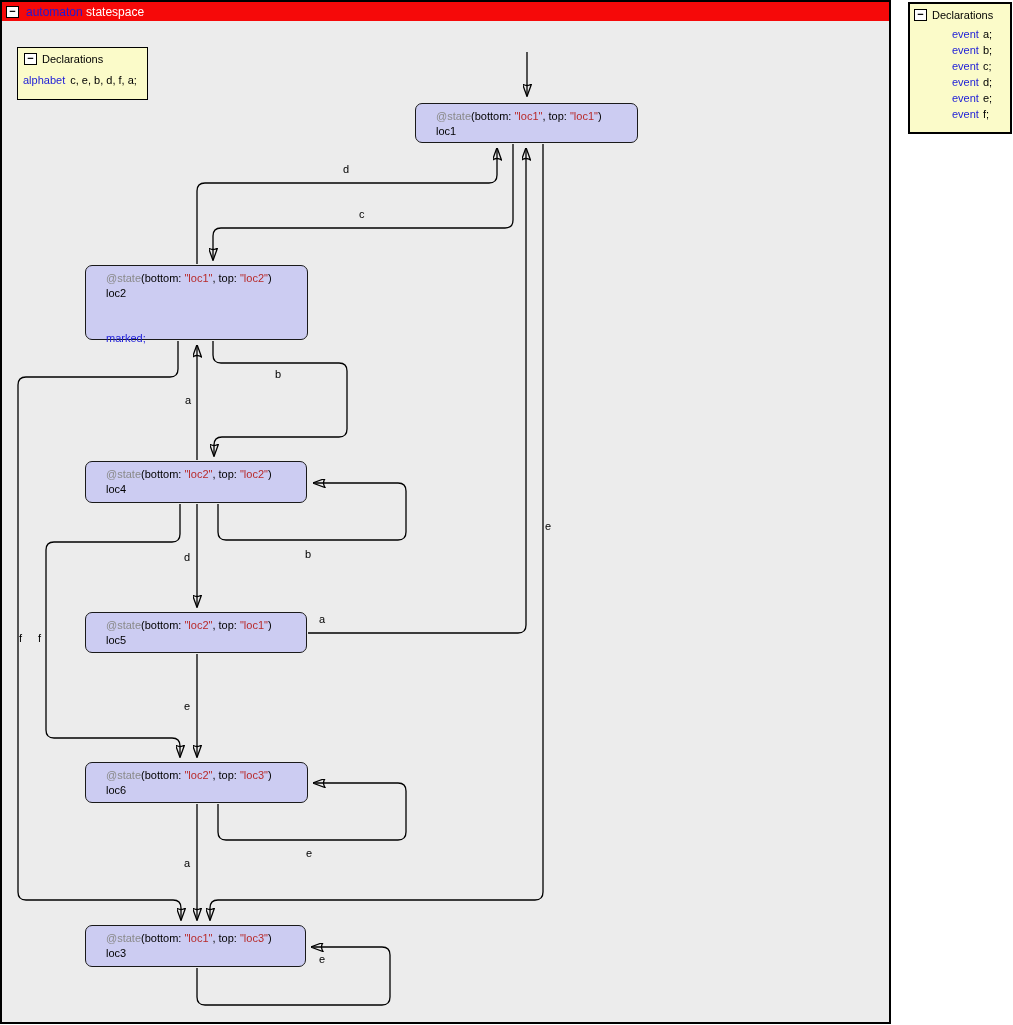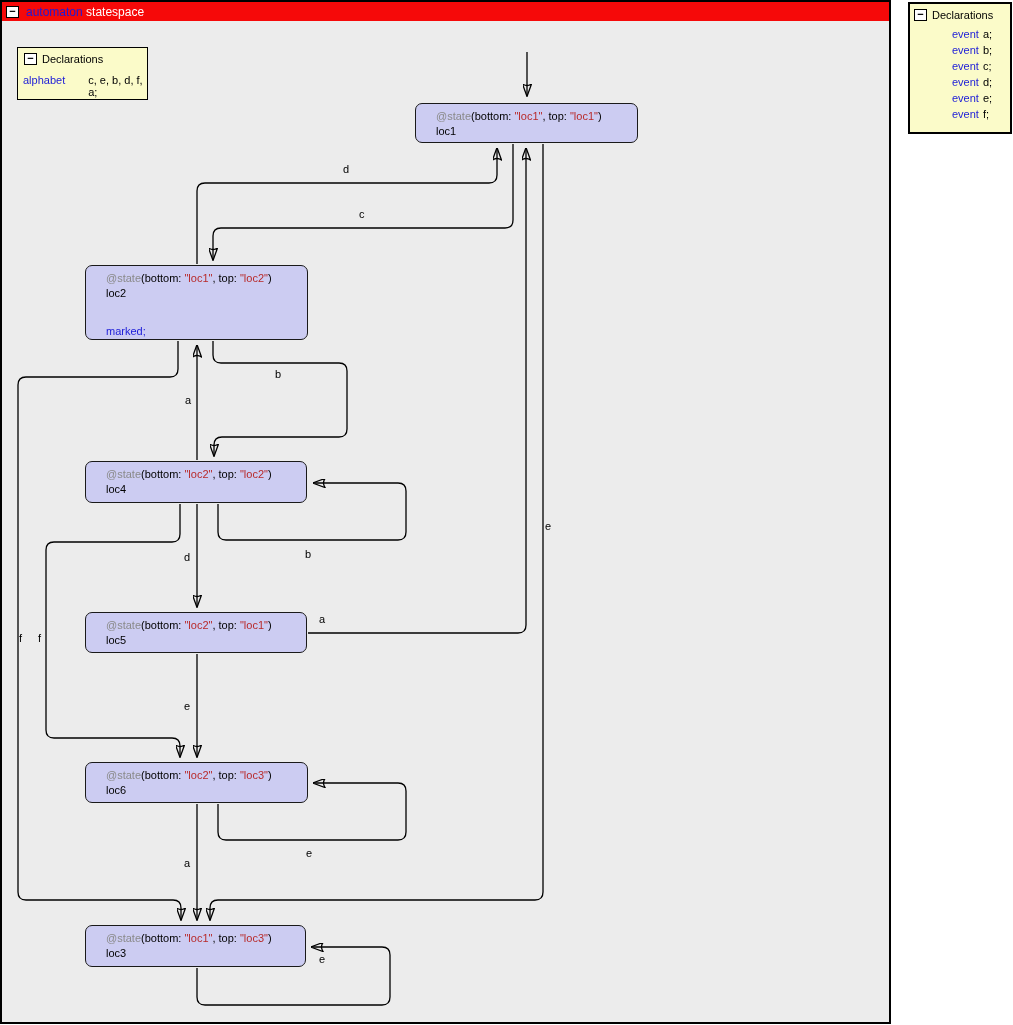--- a/index.html
+++ b/index.html
@@ -22,41 +22,41 @@
     font-weight:bold;flex:0 0 auto;cursor:default;
   }
   .kw{color:#1c1cd8}
   .titlebar .t-name{color:#ffffff}
 
   .decl-box{
     position:absolute;left:17px;top:47px;width:131px;height:53px;
     background:#fbfbc9;border:1px solid #000;box-sizing:border-box;font-size:11px;
   }
   .decl-header{display:flex;align-items:center;gap:5px;padding:4px 0 0 6px;height:14px}
-  .decl-content{display:flex;gap:23px;padding:8px 0 0 5px}
+  .decl-content{display:flex;gap:5px;padding:8px 0 0 5px}
 
   .events-panel{
     position:absolute;left:908px;top:2px;width:104px;height:132px;
     background:#fbfbc9;box-shadow:inset 0 0 0 2px #000;box-sizing:border-box;font-size:11px;
   }
   .events-panel .decl-header{padding:6px 0 0 6px}
   .event-line{height:16px;display:flex;gap:4px;align-items:center;padding-left:44px}
   .events-panel .lines{padding-top:4px}
 
   .edges{position:absolute;left:0;top:0;width:891px;height:1024px}
   .edges path{stroke:#000;stroke-width:1.3;fill:none}
 
   .state{
     position:absolute;background:#ccccf2;border:1.5px solid #1a1a1a;border-radius:7px;
     box-sizing:border-box;font-size:11px;padding:5px 4px 0 20px;
   }
   .state .ann{line-height:15px;white-space:nowrap}
   .state .ann span{white-space:pre}
   .state .sname{line-height:15px}
-  .state .marked{line-height:15px;margin-top:23px;color:#1c1cd8}
+  .state .marked{line-height:15px;margin-top:30px;color:#1c1cd8}
   .gray{color:#8a8a8a}
   .red{color:#b82a2a}
 
   .edge-label{position:absolute;font-size:11px;color:#000;line-height:11px}
 </style>
 </head>
 <body>
 
 <div class="main-window">
 

